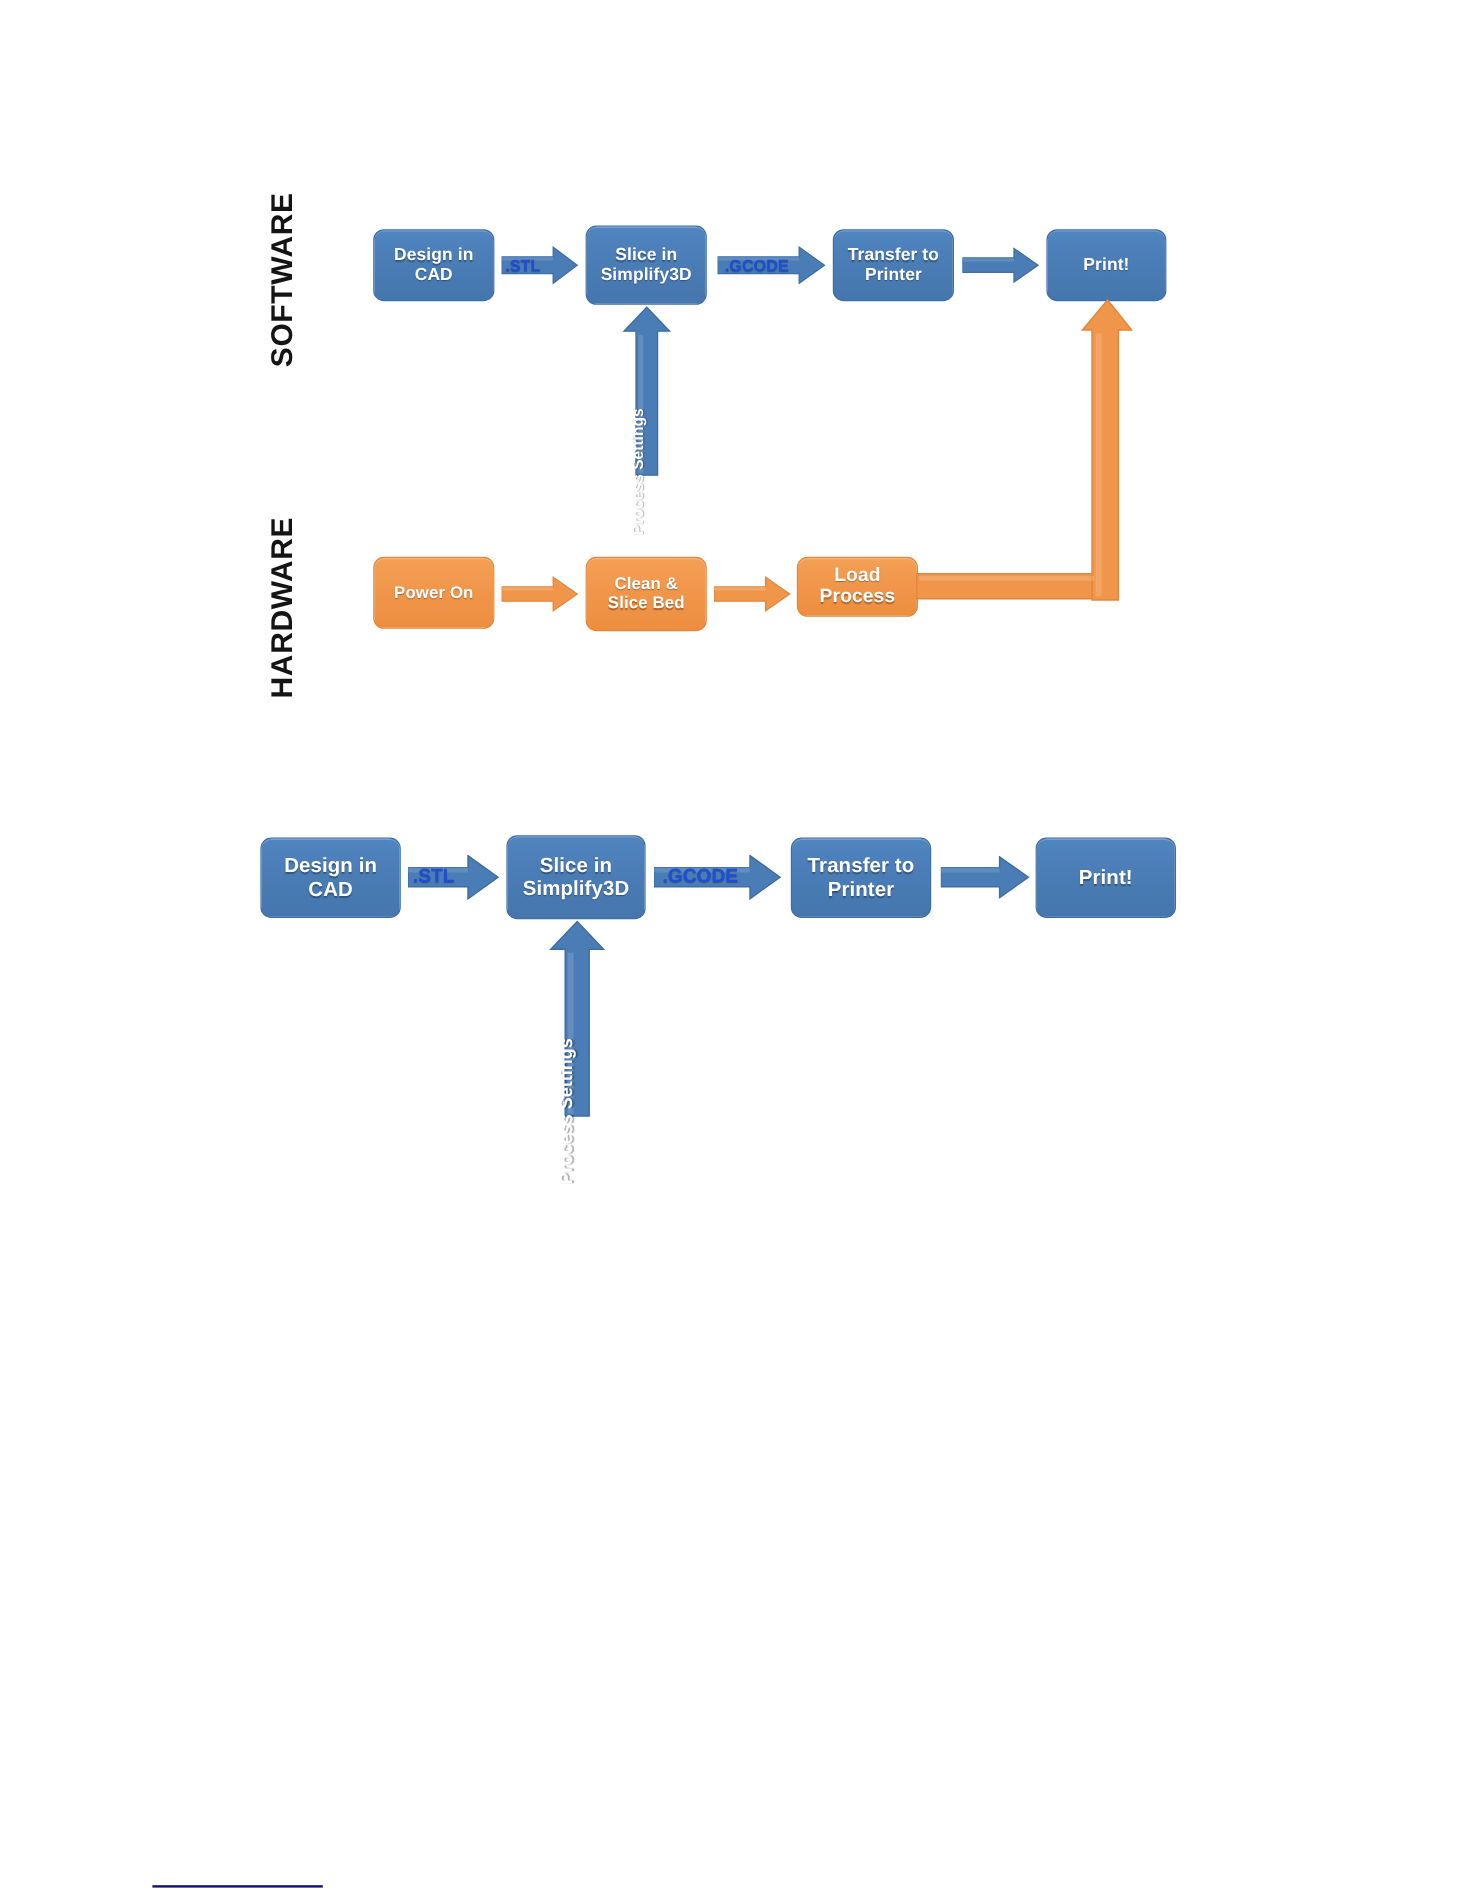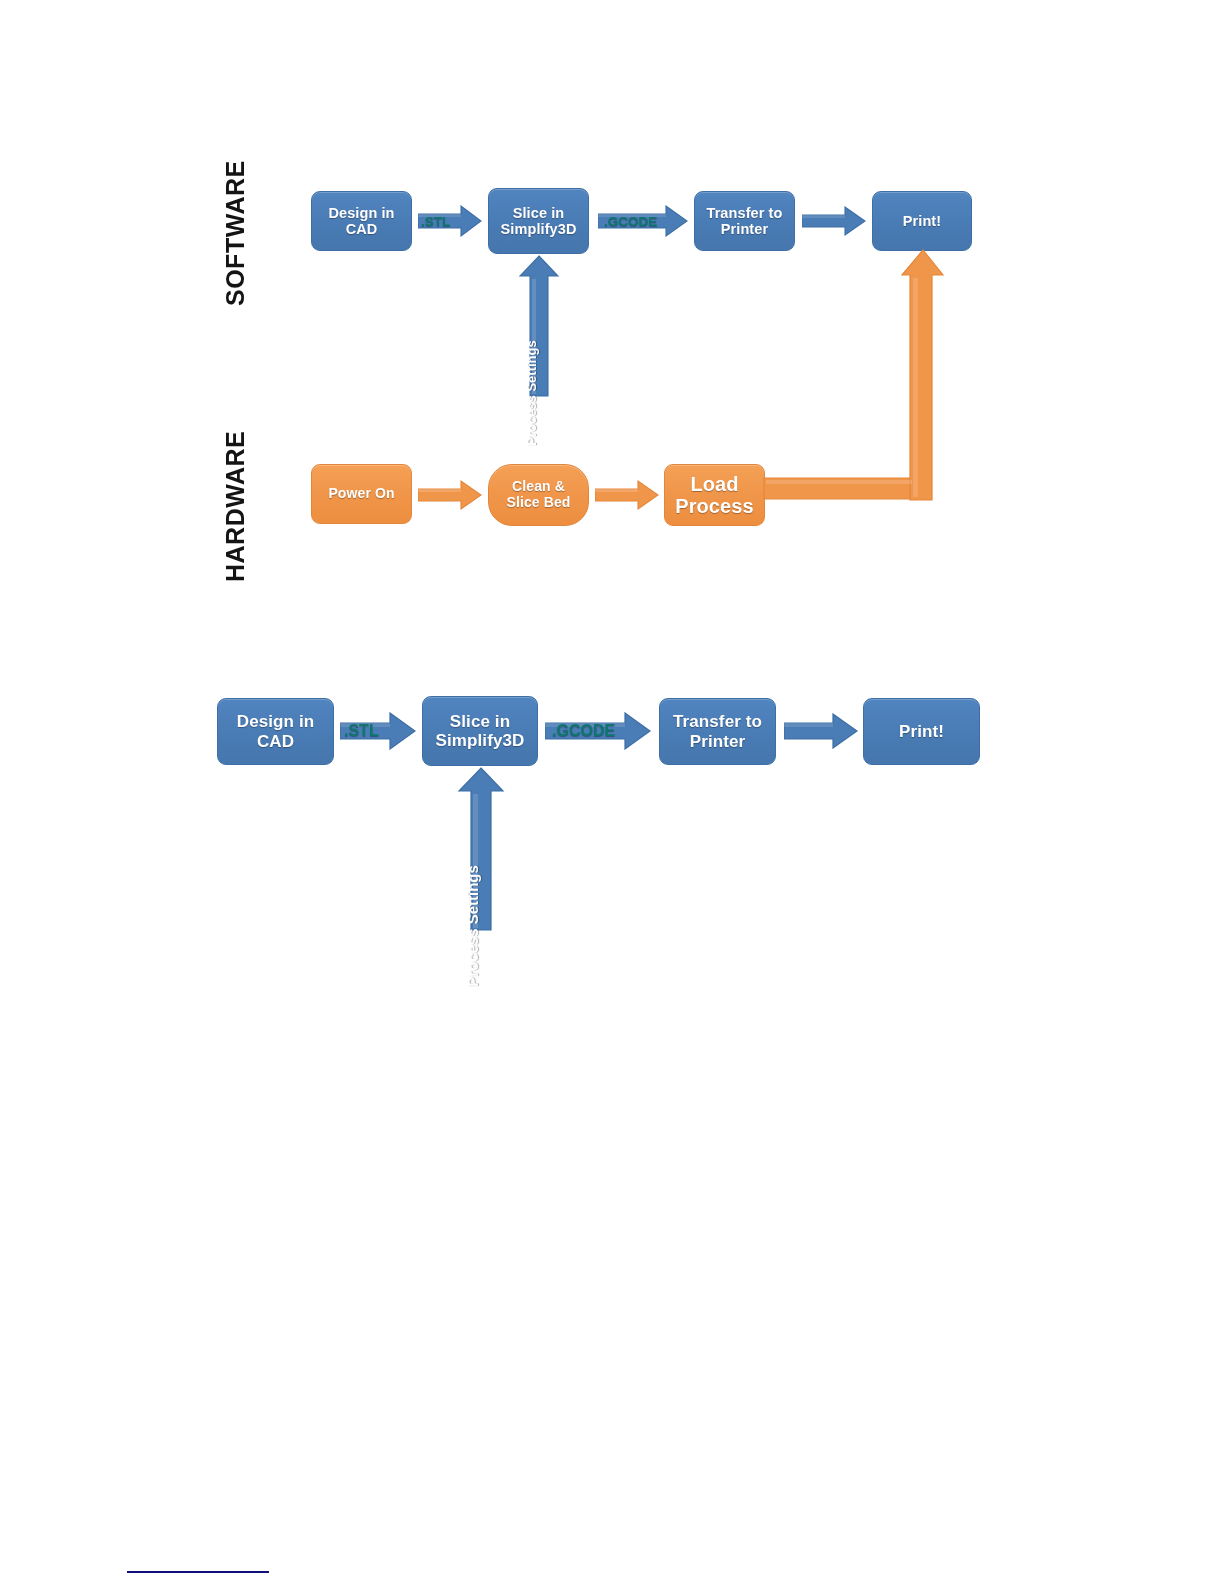--- a/index.html
+++ b/index.html
@@ -66,21 +66,21 @@
   
   .harrow {
     position: absolute;
   }
   .harrow svg { display:block; width:100%; height:100%; }
   .harrow .arrow-text {
     position: absolute;
     left: 0;
     top: 50%;
     transform: translateY(-50%);
-    color: #0f766e;
+    color: #1d4ed8;
     font-weight: bold;
     text-shadow: 0 1px 1px rgba(0,0,0,0.35);
     white-space: nowrap;
     pointer-events: none;
   }
 
   
   .varrow { position: absolute; }
   .varrow svg { display:block; width:100%; height:100%; }
   .varrow .arrow-text {
@@ -176,28 +176,28 @@
       </svg>
       <span class="arrow-text" style="font-size:13px; bottom:4px;">Process Settings</span>
     </div>
 
     <div class="node orange" style="left:311px; top:464px; width:101px; height:60px; font-size:14px;text-align:center;">
       <span class="label">
         <span>Power On</span>
       </span>
     </div>
 
-    <div class="node orange" style="left:488px; top:464px; width:101px; height:62px; font-size:14px;border-radius:24px;">
+    <div class="node orange" style="left:488px; top:464px; width:101px; height:62px; font-size:14px;">
       <span class="label">
         <span>Clean &amp;</span><br>
         <span>Slice Bed</span>
       </span>
     </div>
 
-    <div class="node orange" style="left:664px; top:464px; width:101px; height:62px; font-size:20px;">
+    <div class="node orange" style="left:664px; top:464px; width:101px; height:50px; font-size:16px;">
       <span class="label">
         <span>Load</span><br>
         <span>Process</span>
       </span>
     </div>
 
     <div class="harrow" style="left:418px; top:479px; width:64px; height:32px;">
       <svg viewBox="0 0 64 32" preserveAspectRatio="none">
         <polygon points="0,10 43,10 43,2 63,16 43,30 43,22 0,22" fill="#f0964a" stroke="#e4863a" stroke-width="1.1"></polygon>
         <polygon points="0,10 43,10 43,13 0,13" fill="#ffffff" opacity="0.16"></polygon>

